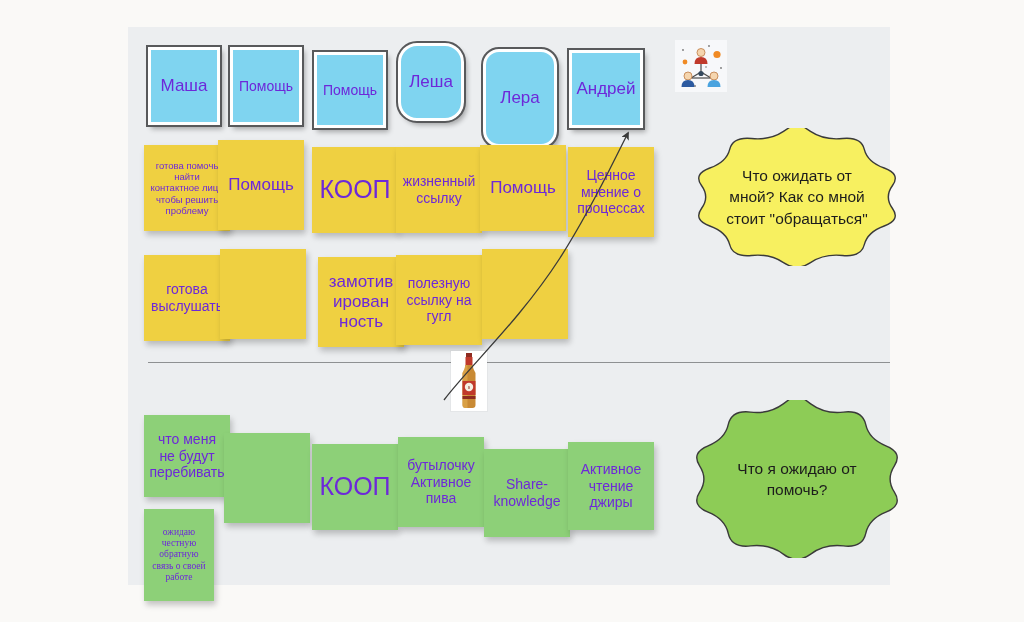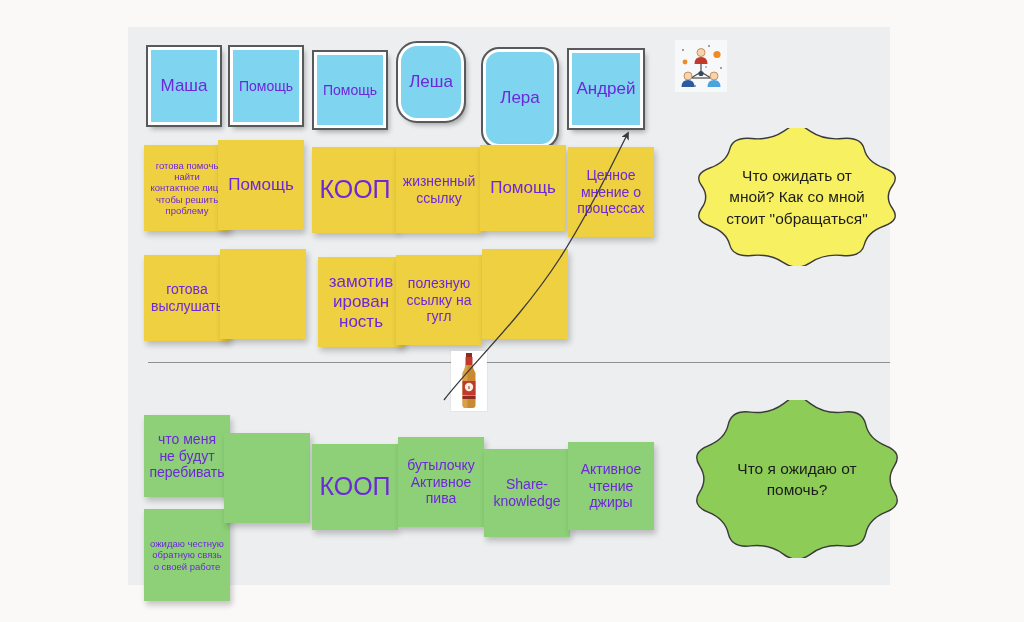--- a/index.html
+++ b/index.html
@@ -121,21 +121,21 @@
       <div class="sticky yellow s-big" style="left: 352px; top: 118px; width: 86px; height: 86px;">Помощь</div>
       <div class="sticky yellow s-mid" style="left: 440px; top: 120px; width: 86px; height: 90px;">Ценное мнение о процессах</div>
       <div class="sticky yellow s-mid" style="left: 16px; top: 228px; width: 86px; height: 86px;">готова выслушать</div>
       <div class="sticky yellow s-mid" style="left: 92px; top: 222px; width: 86px; height: 90px;"></div>
       <div class="sticky yellow s-big" style="left: 182px; top: 230px; width: 86px; height: 90px; margin-left: 8px;">замотив ирован ность</div>
       <div class="sticky yellow s-mid" style="left: 268px; top: 228px; width: 86px; height: 90px;">полезную ссылку на гугл</div>
       <div class="sticky yellow s-mid" style="left: 354px; top: 222px; width: 86px; height: 90px;"></div>
     </div>
   <div id="green-row">
       <div class="sticky green s-mid" style="left: 16px; top: 356px; width: 86px; height: 82px;">что меня не будут перебивать</div>
-      <div class="sticky green s-small" style="left: 16px; top: 450px; width: 86px; height: 92px;">ожидаю честную обратную связь о своей работе</div>
+      <div class="sticky green s-small" style="left: 16px; top: 450px; width: 70px; height: 92px; font-family: Liberation Serif, serif;">ожидаю честную обратную связь о своей работе</div>
       <div class="sticky green s-mid" style="left: 96px; top: 374px; width: 86px; height: 90px;"></div>
       <div class="sticky green s-huge" style="left: 184px; top: 385px; width: 86px; height: 86px;">КООП</div>
       <div class="sticky green s-mid" style="left: 270px; top: 378px; width: 86px; height: 90px;">бутылочку Активное пива</div>
       <div class="sticky green s-mid" style="left: 356px; top: 390px; width: 86px; height: 88px;">Share-knowledge</div>
       <div class="sticky green s-mid" style="left: 440px; top: 383px; width: 86px; height: 88px;">Активное чтение джиры</div>
     </div>
 </div>
 
 <div id="team-icon">
   <svg viewBox="0 0 52 52" width="52" height="52" aria-hidden="true">

